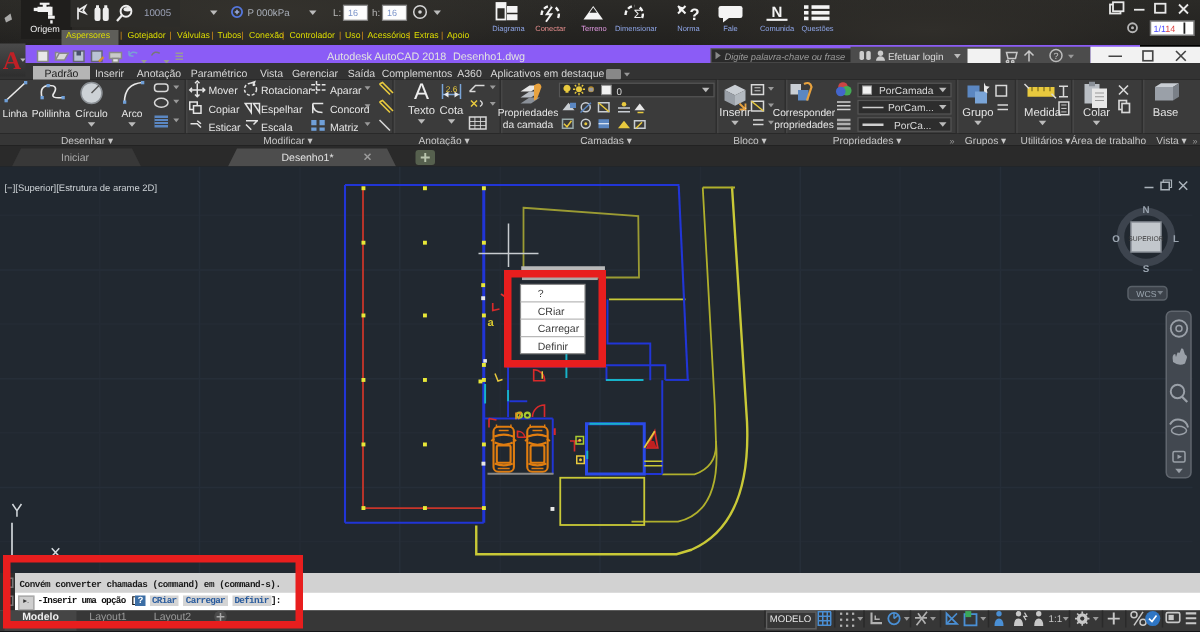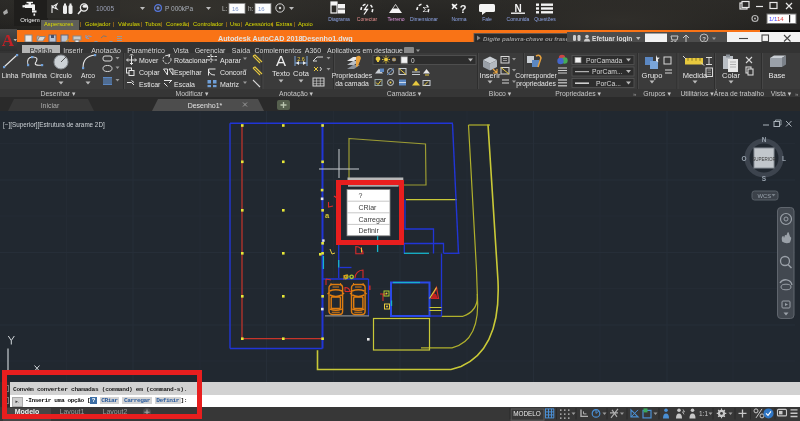--- a/index.html
+++ b/index.html
@@ -1,19 +1,19 @@
 <!DOCTYPE html>
 <html><head><meta charset="utf-8">
 <style>
 html,body{margin:0;padding:0;background:#000;}
 #page{position:relative;width:800px;height:421px;overflow:hidden;font-family:"Liberation Sans",sans-serif;}
 .abs{position:absolute;}
 #topbar{left:0;top:0;width:800px;height:30px;background:radial-gradient(ellipse 300px 60px at 180px 8px,#34322d 0%,rgba(0,0,0,0) 70%),radial-gradient(ellipse 250px 50px at 620px 20px,#302e2a 0%,rgba(0,0,0,0) 70%),linear-gradient(180deg,#2b2a27,#22211f);}
 #toptabs{left:0;top:19px;width:800px;height:11px;font-size:5.8px;color:#dede00;}
-#titlebar{left:0;top:30px;width:760px;height:12px;background:#f97316;font-weight:bold;}
+#titlebar{left:0;top:30px;width:760px;height:12px;background:#8b5cf6;}
 #ribtabs{left:0;top:42px;width:800px;height:10.5px;background:#333333;}
 #ribbon{left:0;top:52.5px;width:800px;height:36px;background:#3b3b3b;}
 #riblabels{left:0;top:88.5px;width:800px;height:8.5px;background:#363636;color:#c3c3c3;font-size:6.5px;}
 #filetabs{left:0;top:97px;width:800px;height:14px;background:#2a2a2a;border-bottom:1px solid #1d1d1d;}
 #draw{left:0;top:111px;width:800px;height:271px;background:#212830;}
 #cmdgray{left:0;top:381.8px;width:800px;height:13.4px;background:#d2d2d2;border-bottom:1px solid #9f9f9f;}
 #cmdwhite{left:0;top:395.3px;width:800px;height:12px;background:#ffffff;}
 #statusbar{left:0;top:407.3px;width:800px;height:13.7px;background:#373737;}
 .redrect{position:absolute;border:4.6px solid #e81e1e;z-index:50;}
 .mono{font-family:"Liberation Mono",monospace;}

